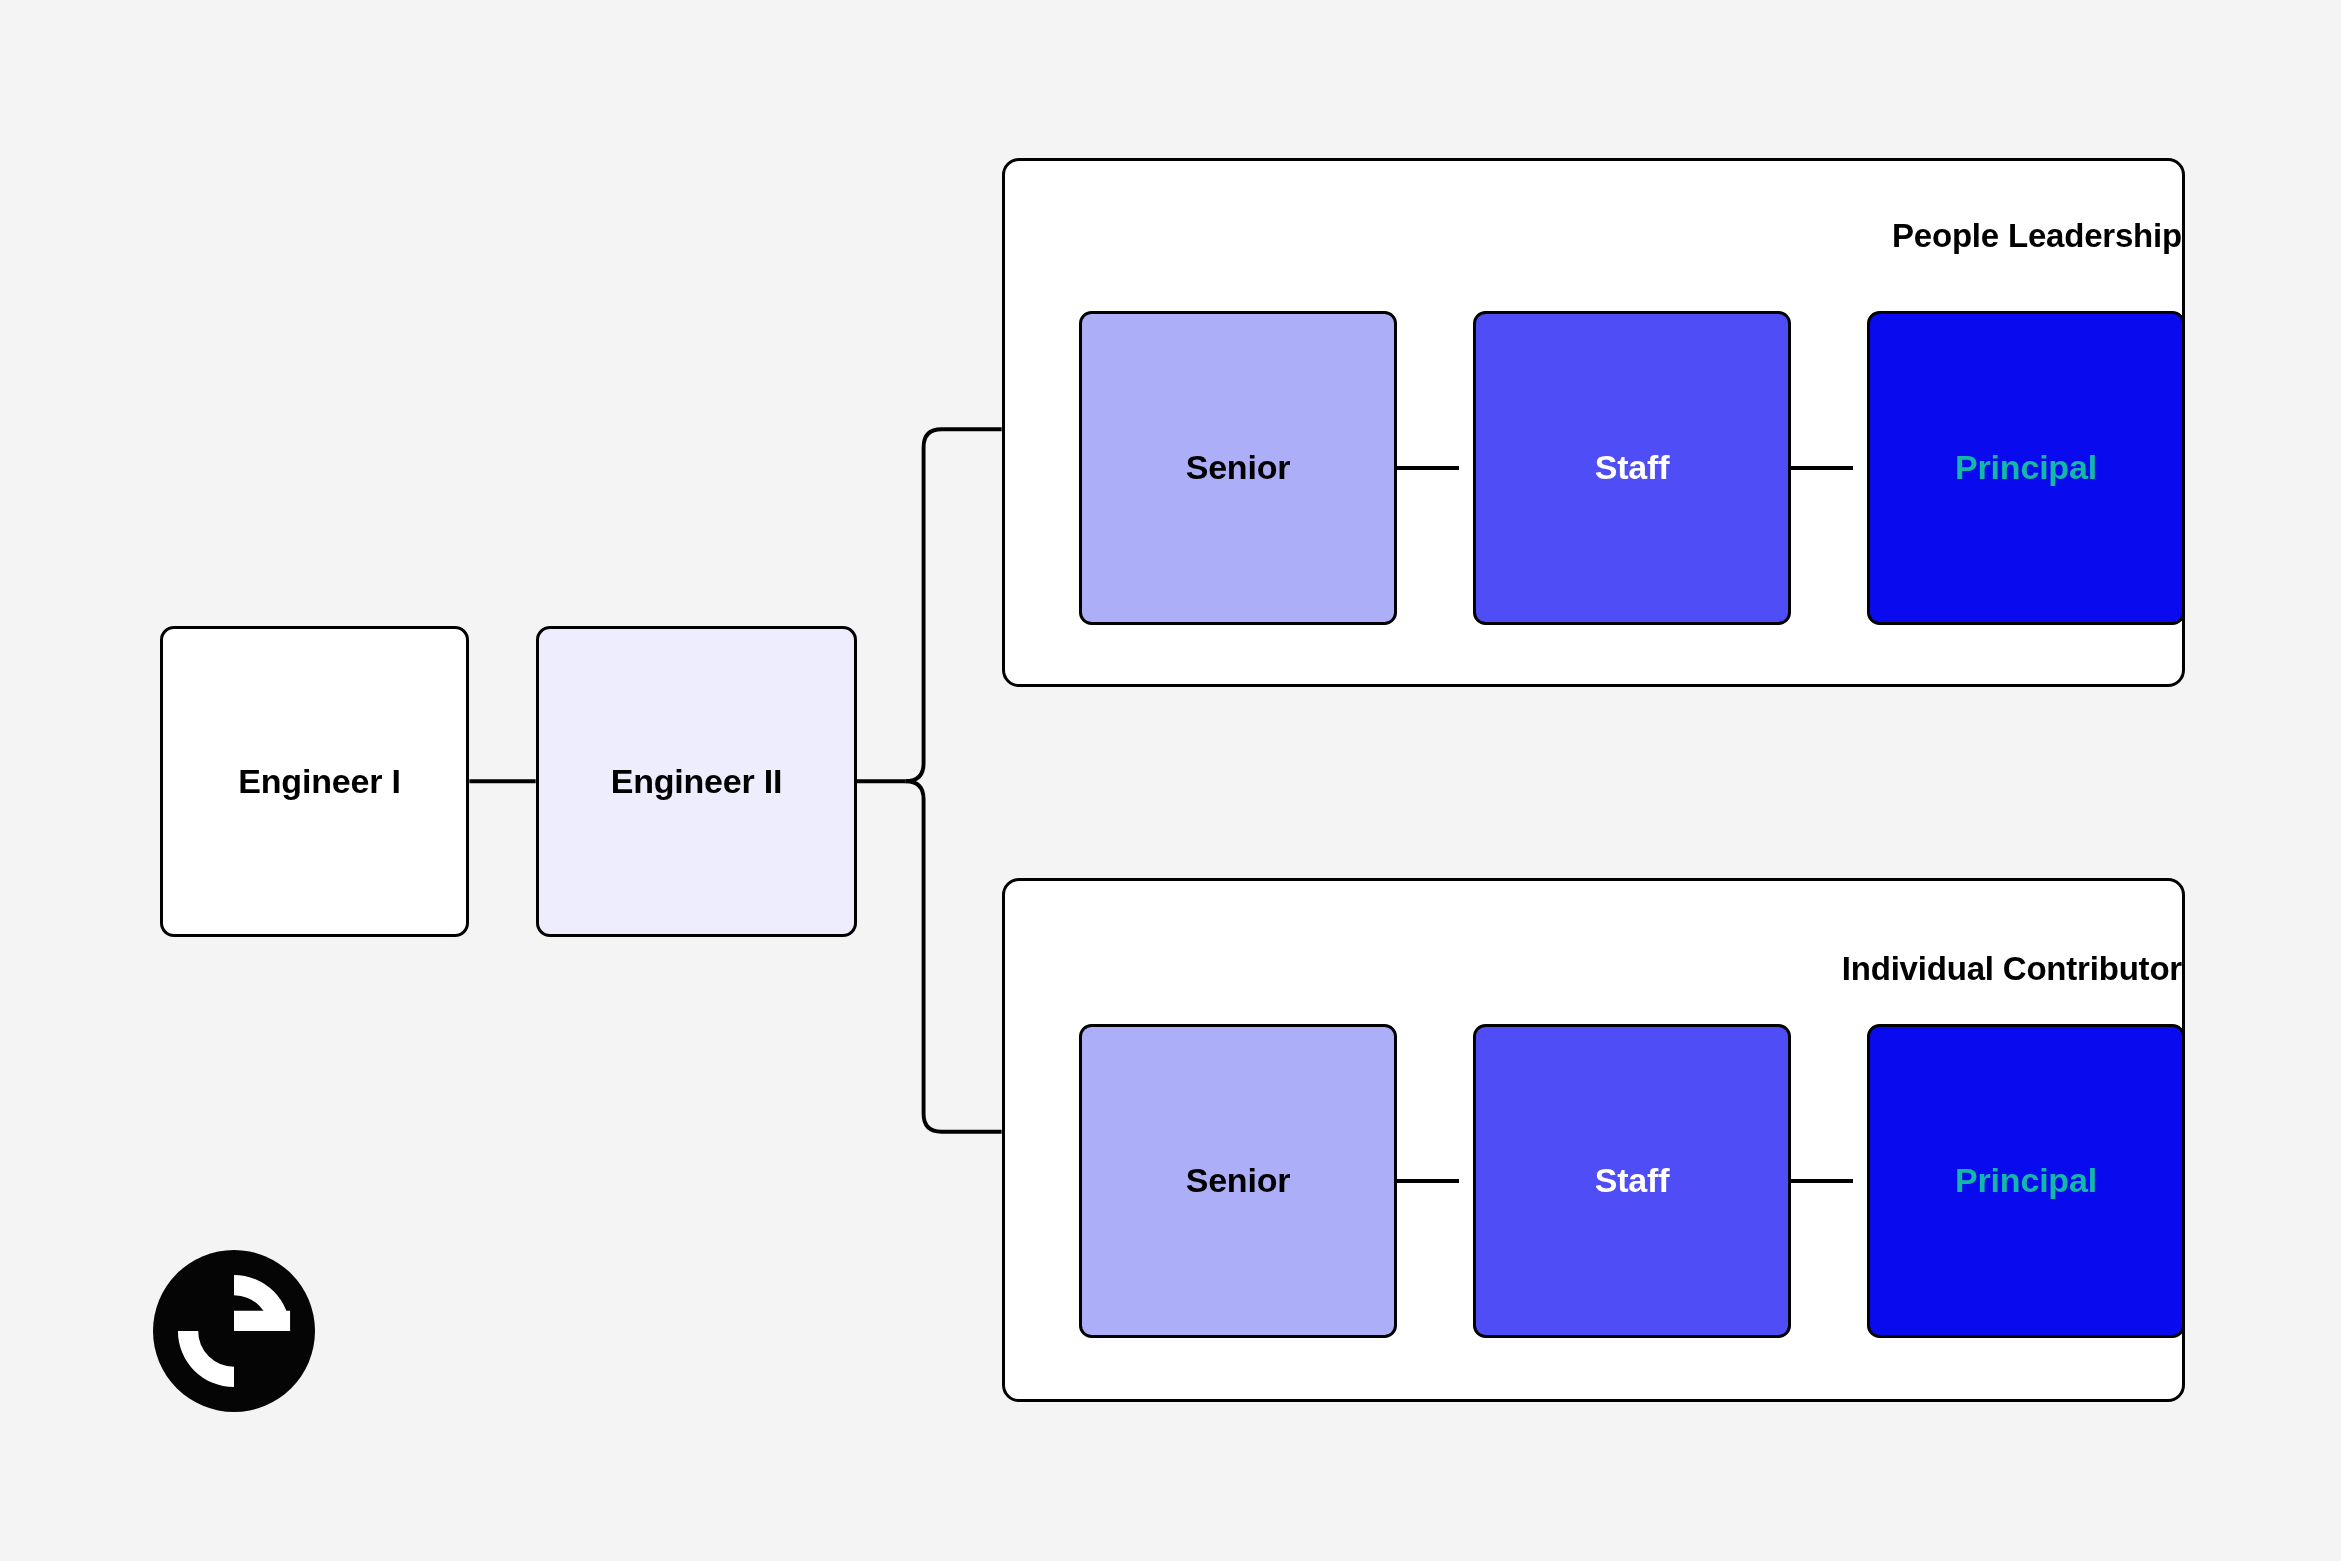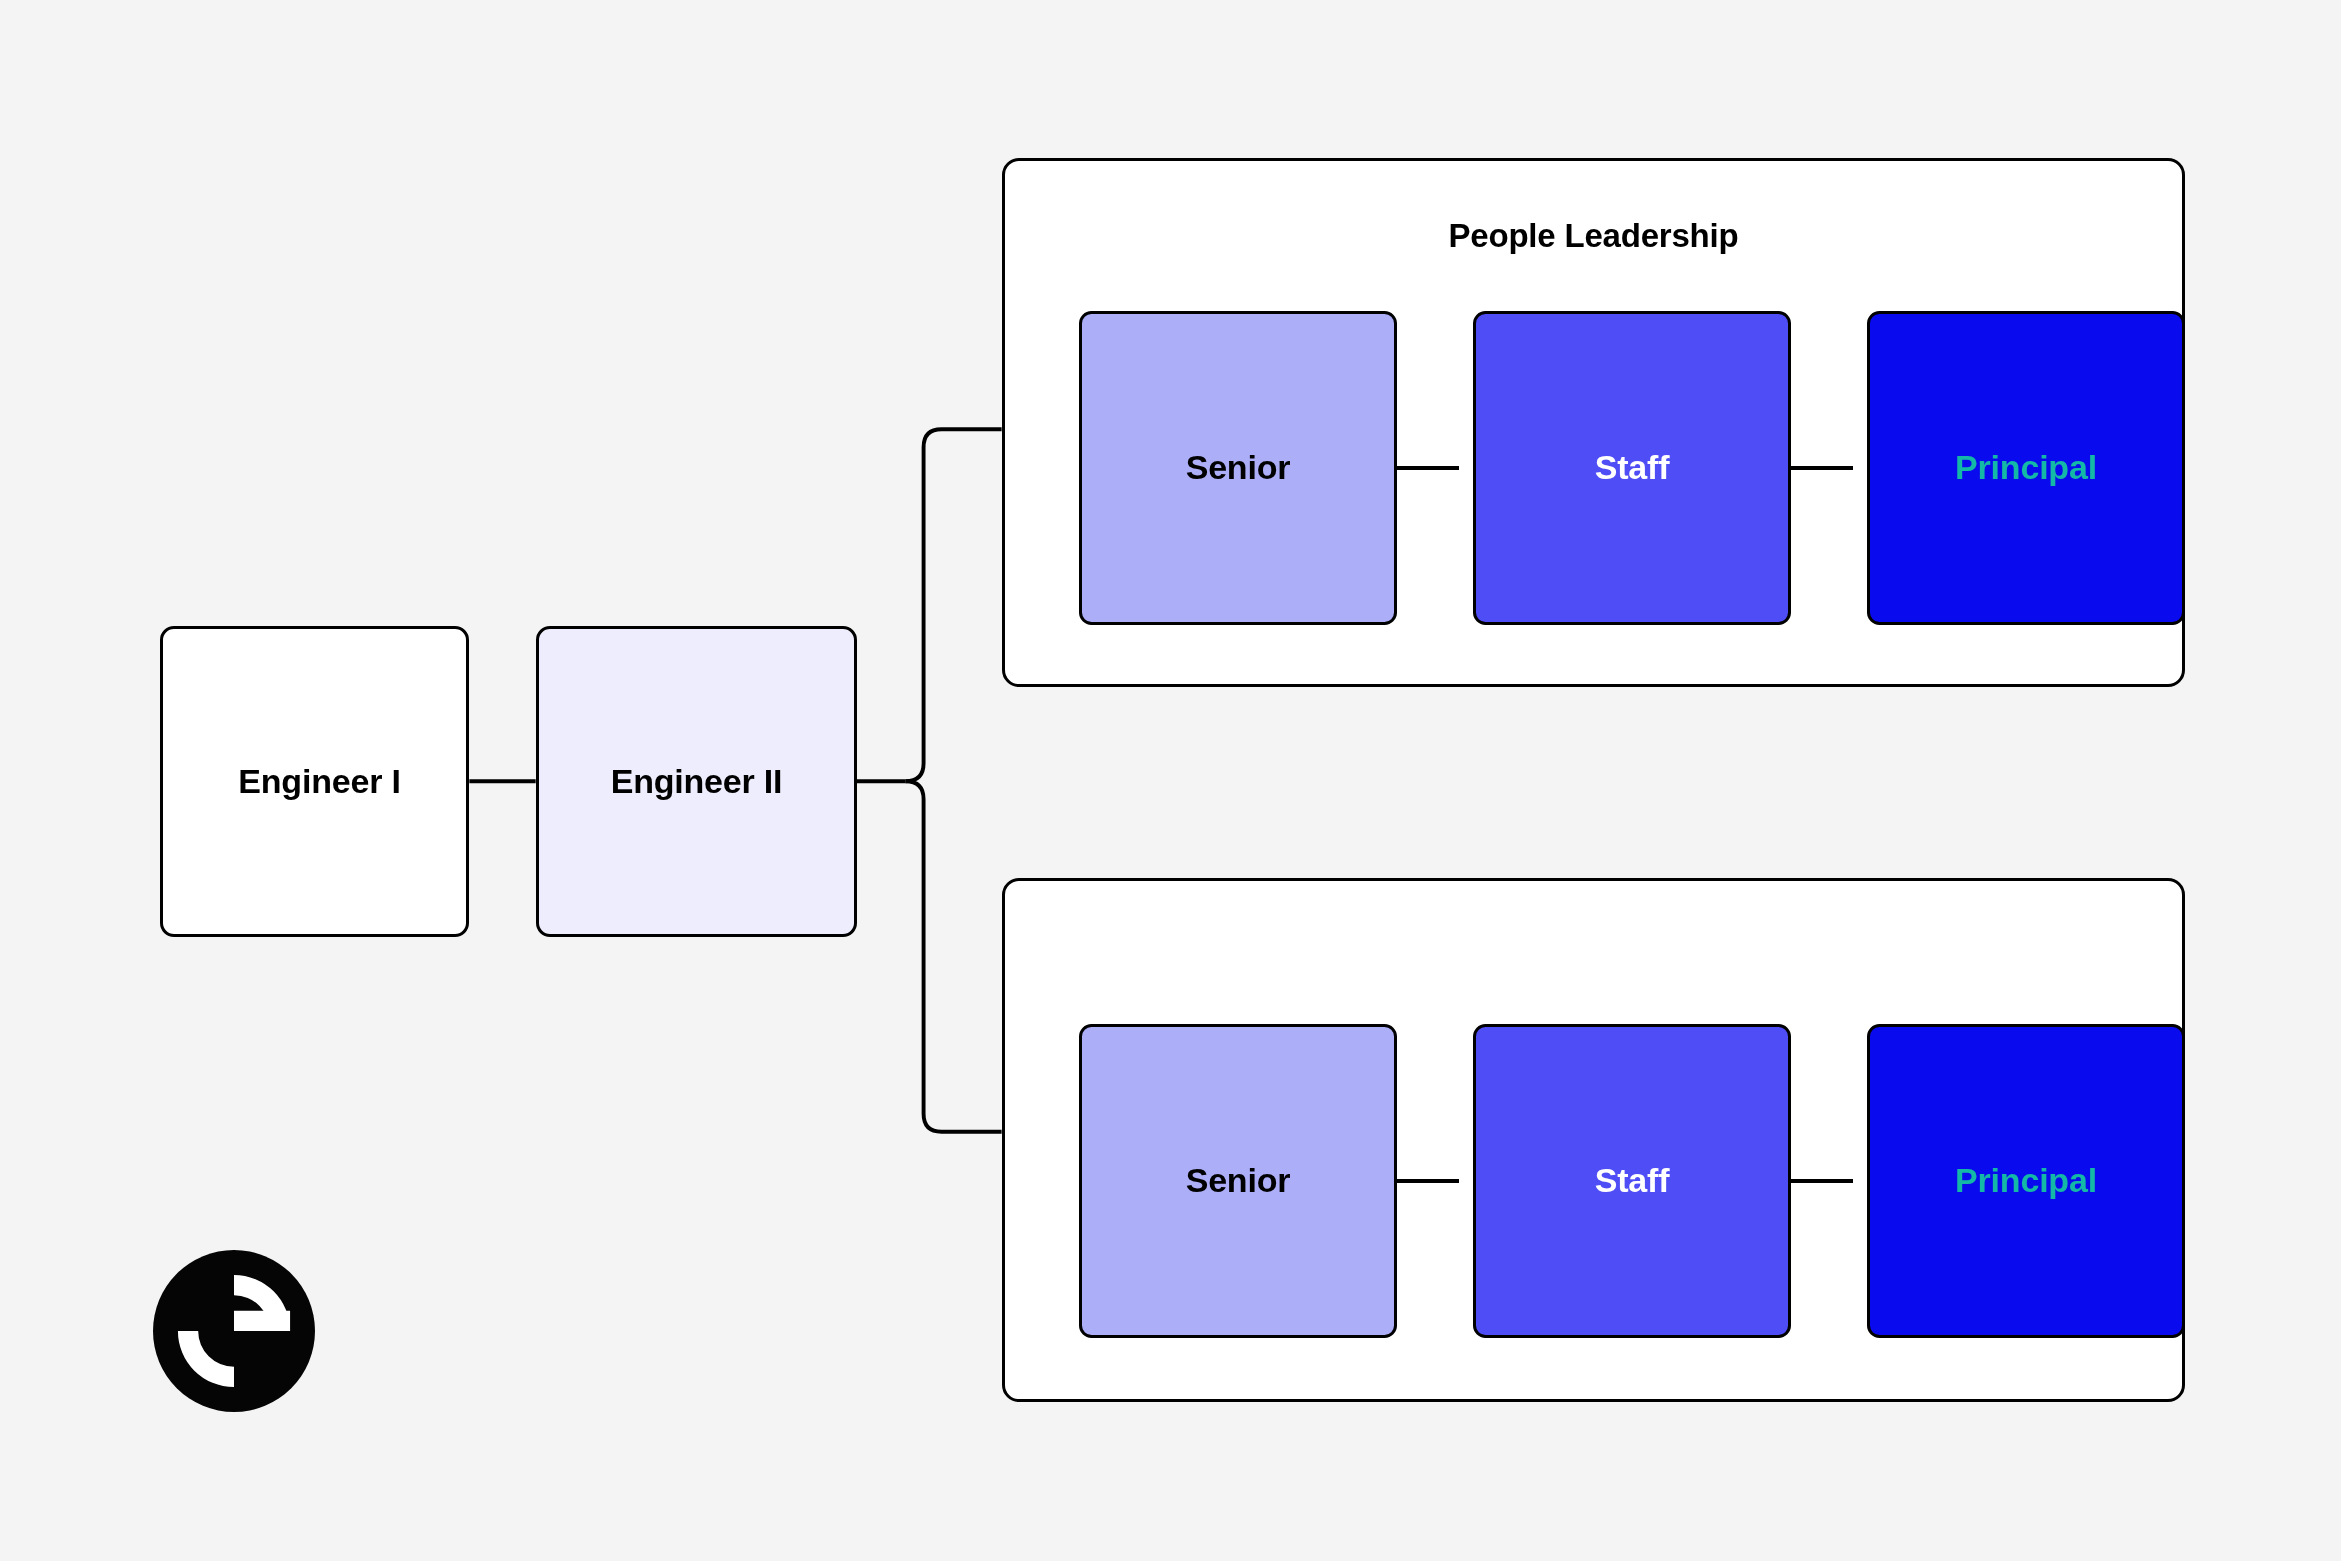--- a/index.html
+++ b/index.html
@@ -68,21 +68,21 @@
     left: 1002px;
     width: 1183px;
   }
   #track-pl  { top: 158px;  height: 529px; }
   #track-ic  { top: 878px; height: 524px; }
 
   .track-title {
     position: absolute;
     left: 0;
     right: 0;
-    text-align: center;
+    text-align: right;
     font-size: 33px;
     font-weight: 700;
     color: #000000;
     letter-spacing: -0.2px;
     white-space: nowrap;
   }
   #track-pl .track-title { top: 56px; }
   #track-ic .track-title { top: 69px; }
 
   
@@ -182,20 +182,21 @@
         <span class="node-label">Staff</span>
       </div>
       <div class="role-link"></div>
       <div class="role tone-principal">
         <span class="node-label">Principal</span>
       </div>
     </div>
   </div>
 
   <div class="track" id="track-ic">
+    <div class="track-title">Individual Contributor</div>
 
     <div class="role-row">
       <div class="role tone-senior">
         <span class="node-label">Senior</span>
       </div>
       <div class="role-link"></div>
       <div class="role tone-staff">
         <span class="node-label">Staff</span>
       </div>
       <div class="role-link"></div>

